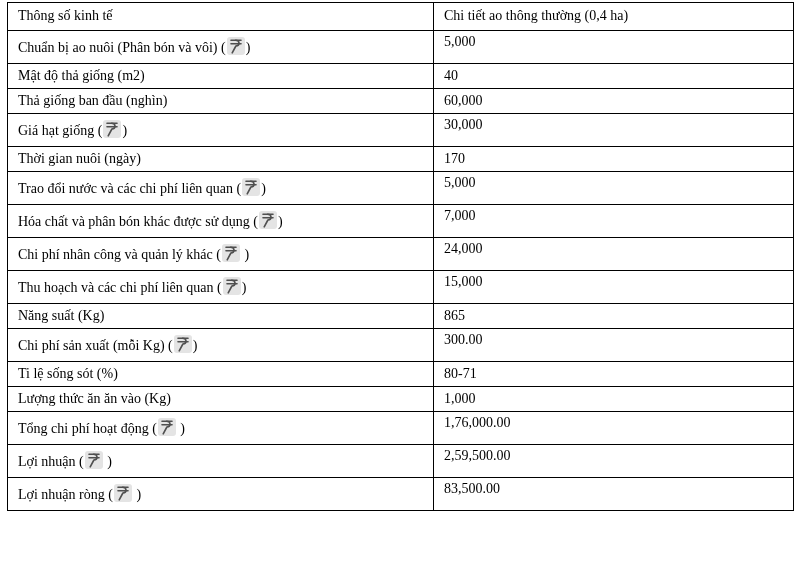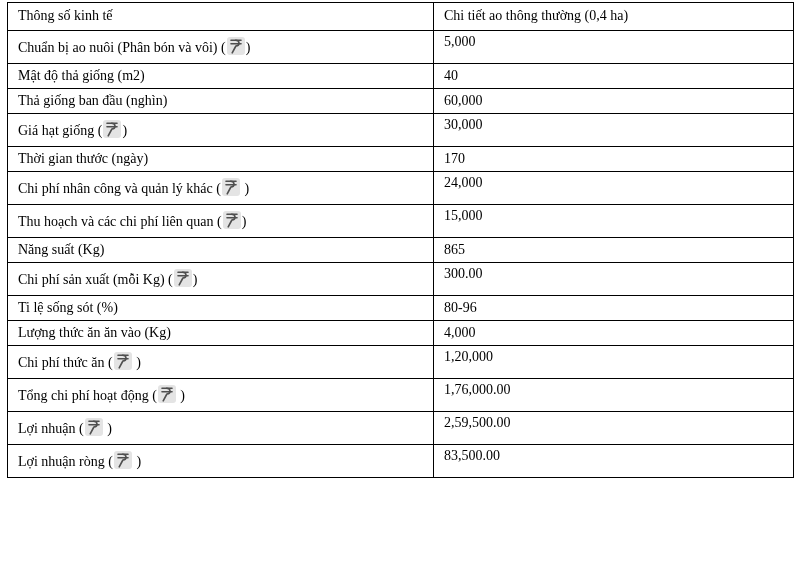--- a/index.html
+++ b/index.html
@@ -93,22 +93,42 @@
           <td>Giá hạt giống (<span class="rupee"><svg width="12" height="15" viewBox="0 0 12 15" xmlns="http://www.w3.org/2000/svg">
                 <g fill="none" stroke="#4f4f4f" stroke-width="1.6" stroke-linecap="round" stroke-linejoin="round">
                   <path d="M1 1.2 H11"></path>
                   <path d="M1 4.8 H11"></path>
                   <path d="M5.6 1.2 C9.9 1.4 10.3 6.4 5.9 7 L2.2 13.8"></path>
                 </g>
               </svg></span>)</td>
           <td class="value-cell">30,000</td>
         </tr>
         <tr class="short">
-          <td>Thời gian thước (ngày)</td>
+          <td>Thời gian nuôi (ngày)</td>
           <td class="value-cell">170</td>
+        </tr>
+        <tr class="tall">
+          <td>Trao đổi nước và các chi phí liên quan (<span class="rupee"><svg width="12" height="15" viewBox="0 0 12 15" xmlns="http://www.w3.org/2000/svg">
+                <g fill="none" stroke="#4f4f4f" stroke-width="1.6" stroke-linecap="round" stroke-linejoin="round">
+                  <path d="M1 1.2 H11"></path>
+                  <path d="M1 4.8 H11"></path>
+                  <path d="M5.6 1.2 C9.9 1.4 10.3 6.4 5.9 7 L2.2 13.8"></path>
+                </g>
+              </svg></span>)</td>
+          <td class="value-cell">5,000</td>
+        </tr>
+        <tr class="tall">
+          <td>Hóa chất và phân bón khác được sử dụng (<span class="rupee"><svg width="12" height="15" viewBox="0 0 12 15" xmlns="http://www.w3.org/2000/svg">
+                <g fill="none" stroke="#4f4f4f" stroke-width="1.6" stroke-linecap="round" stroke-linejoin="round">
+                  <path d="M1 1.2 H11"></path>
+                  <path d="M1 4.8 H11"></path>
+                  <path d="M5.6 1.2 C9.9 1.4 10.3 6.4 5.9 7 L2.2 13.8"></path>
+                </g>
+              </svg></span>)</td>
+          <td class="value-cell">7,000</td>
         </tr>
         <tr class="tall">
           <td>Chi phí nhân công và quản lý khác (<span class="rupee"><svg width="12" height="15" viewBox="0 0 12 15" xmlns="http://www.w3.org/2000/svg">
                 <g fill="none" stroke="#4f4f4f" stroke-width="1.6" stroke-linecap="round" stroke-linejoin="round">
                   <path d="M1 1.2 H11"></path>
                   <path d="M1 4.8 H11"></path>
                   <path d="M5.6 1.2 C9.9 1.4 10.3 6.4 5.9 7 L2.2 13.8"></path>
                 </g>
               </svg></span> )</td>
           <td class="value-cell">24,000</td>
@@ -132,35 +152,25 @@
                 <g fill="none" stroke="#4f4f4f" stroke-width="1.6" stroke-linecap="round" stroke-linejoin="round">
                   <path d="M1 1.2 H11"></path>
                   <path d="M1 4.8 H11"></path>
                   <path d="M5.6 1.2 C9.9 1.4 10.3 6.4 5.9 7 L2.2 13.8"></path>
                 </g>
               </svg></span>)</td>
           <td class="value-cell">300.00</td>
         </tr>
         <tr class="short">
           <td>Ti lệ sống sót (%)</td>
-          <td class="value-cell">80-96</td>
+          <td class="value-cell">80-71</td>
         </tr>
         <tr class="short">
           <td>Lượng thức ăn ăn vào (Kg)</td>
-          <td class="value-cell">4,000</td>
-        </tr>
-        <tr class="tall">
-          <td>Chi phí thức ăn (<span class="rupee"><svg width="12" height="15" viewBox="0 0 12 15" xmlns="http://www.w3.org/2000/svg">
-                <g fill="none" stroke="#4f4f4f" stroke-width="1.6" stroke-linecap="round" stroke-linejoin="round">
-                  <path d="M1 1.2 H11"></path>
-                  <path d="M1 4.8 H11"></path>
-                  <path d="M5.6 1.2 C9.9 1.4 10.3 6.4 5.9 7 L2.2 13.8"></path>
-                </g>
-              </svg></span> )</td>
-          <td class="value-cell">1,20,000</td>
+          <td class="value-cell">1,000</td>
         </tr>
         <tr class="tall">
           <td>Tổng chi phí hoạt động (<span class="rupee"><svg width="12" height="15" viewBox="0 0 12 15" xmlns="http://www.w3.org/2000/svg">
                 <g fill="none" stroke="#4f4f4f" stroke-width="1.6" stroke-linecap="round" stroke-linejoin="round">
                   <path d="M1 1.2 H11"></path>
                   <path d="M1 4.8 H11"></path>
                   <path d="M5.6 1.2 C9.9 1.4 10.3 6.4 5.9 7 L2.2 13.8"></path>
                 </g>
               </svg></span> )</td>
           <td class="value-cell">1,76,000.00</td>

